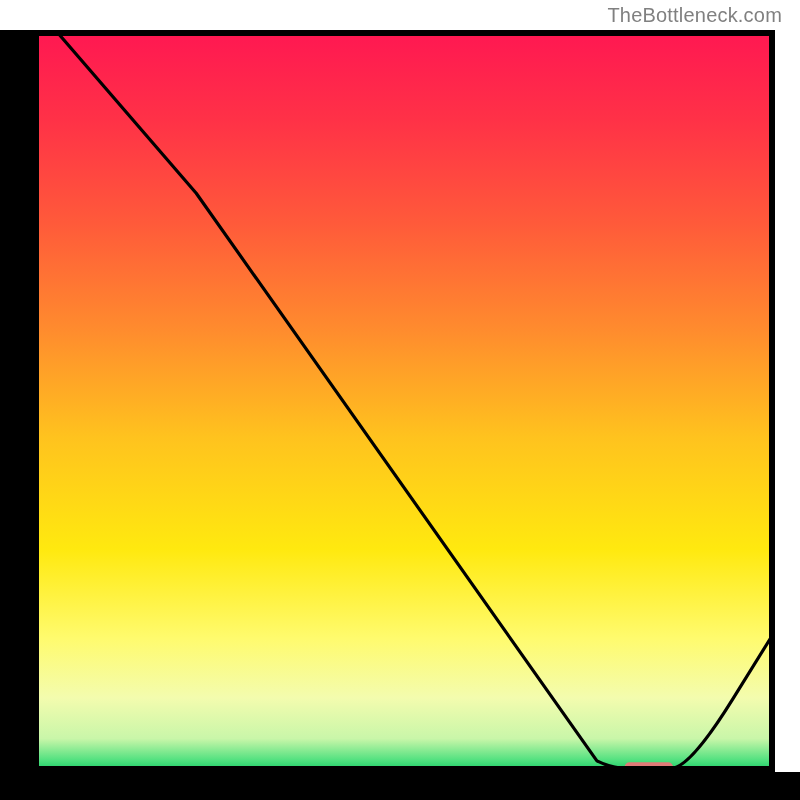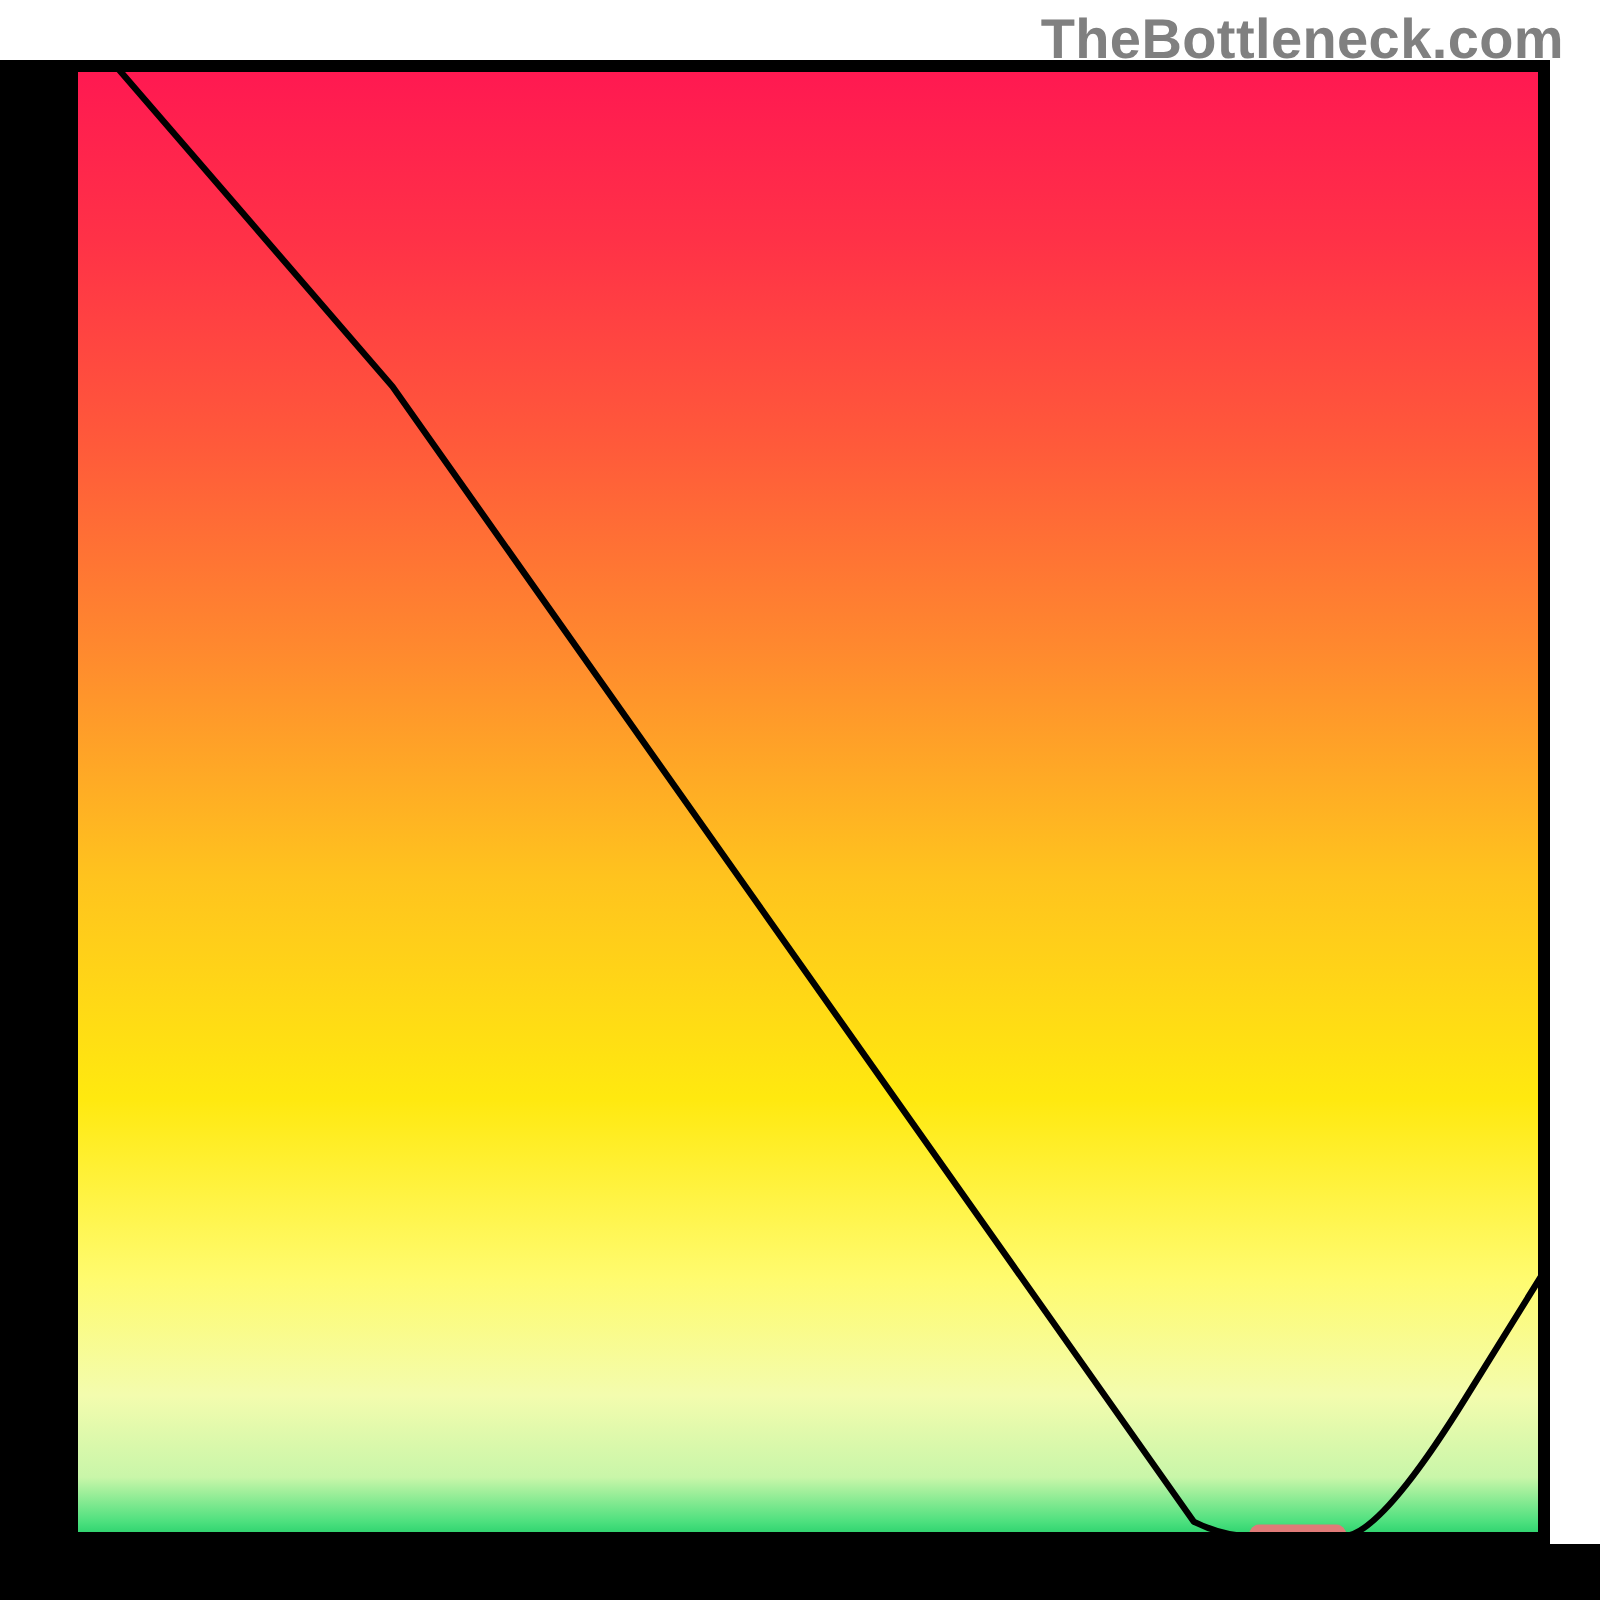--- a/index.html
+++ b/index.html
@@ -12,22 +12,22 @@
   }
   .stage {
     position: relative;
     width: 800px;
     height: 800px;
   }
   .watermark {
     position: absolute;
     top: 4px;
     right: 18px;
-    font-size: 28px;
-    font-weight: 700;
+    font-size: 20px;
+    font-weight: 400;
     color: #808080;
     letter-spacing: 0.2px;
     margin-left: 28px;
   }
   svg { display: block; }
 </style>
 </head>
 <body>
 
 <div class="stage">

